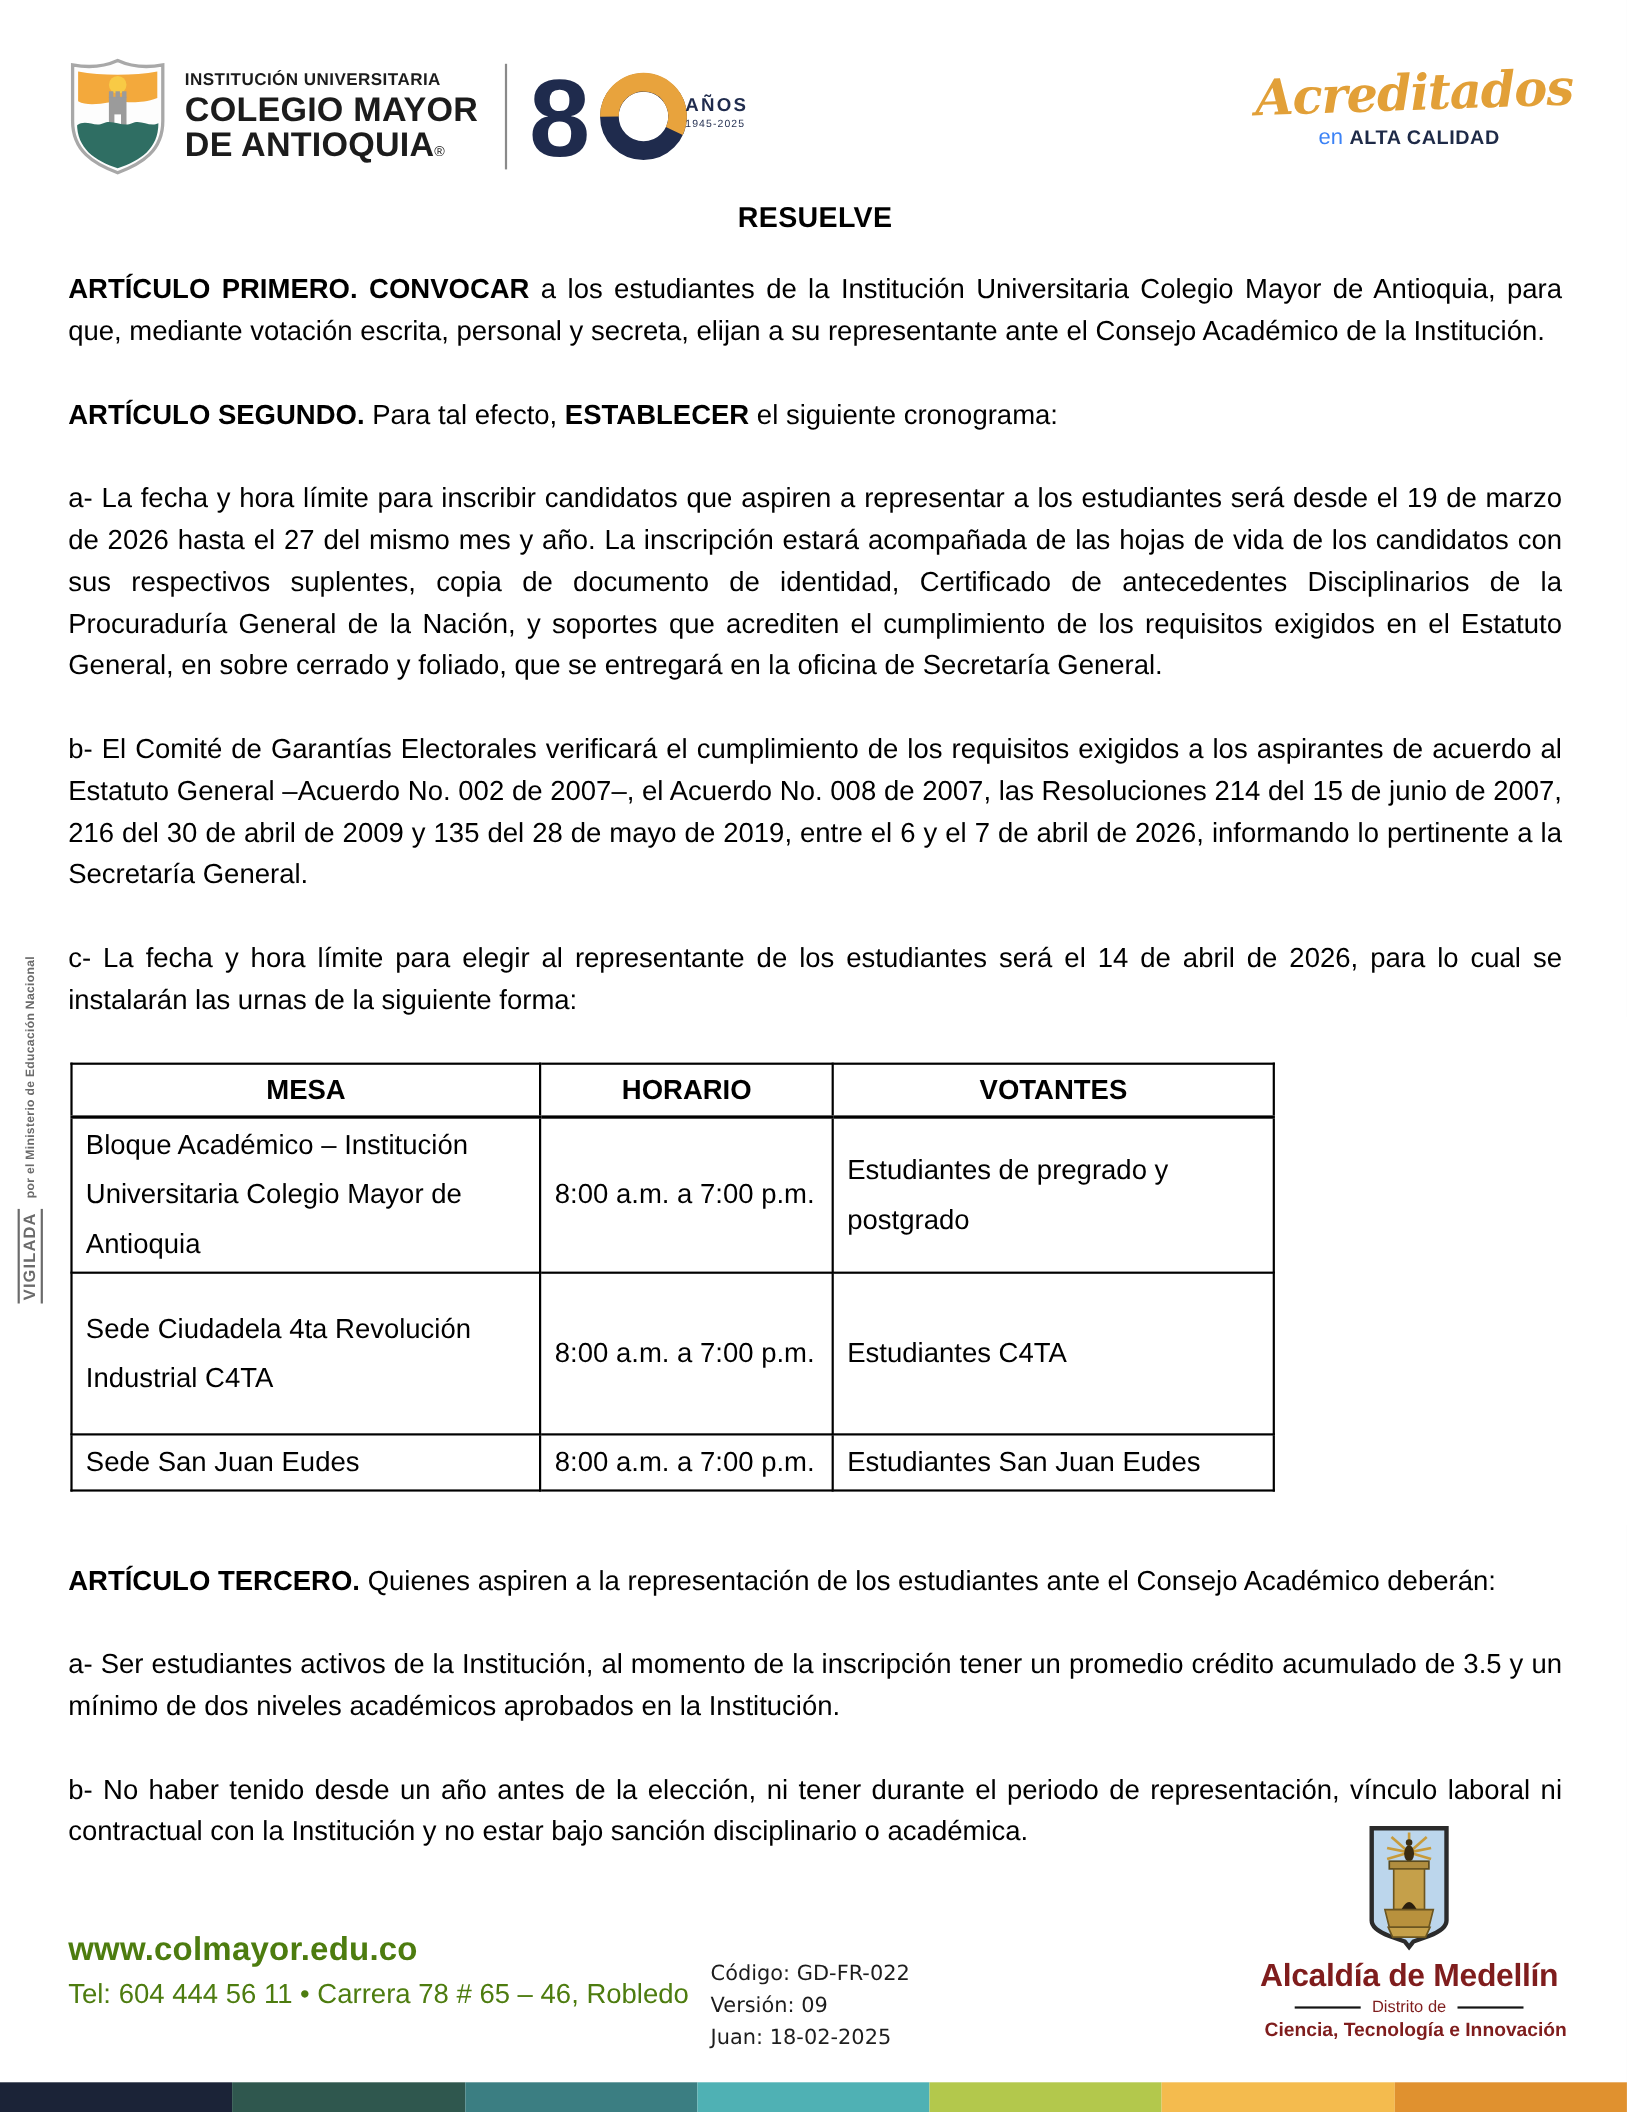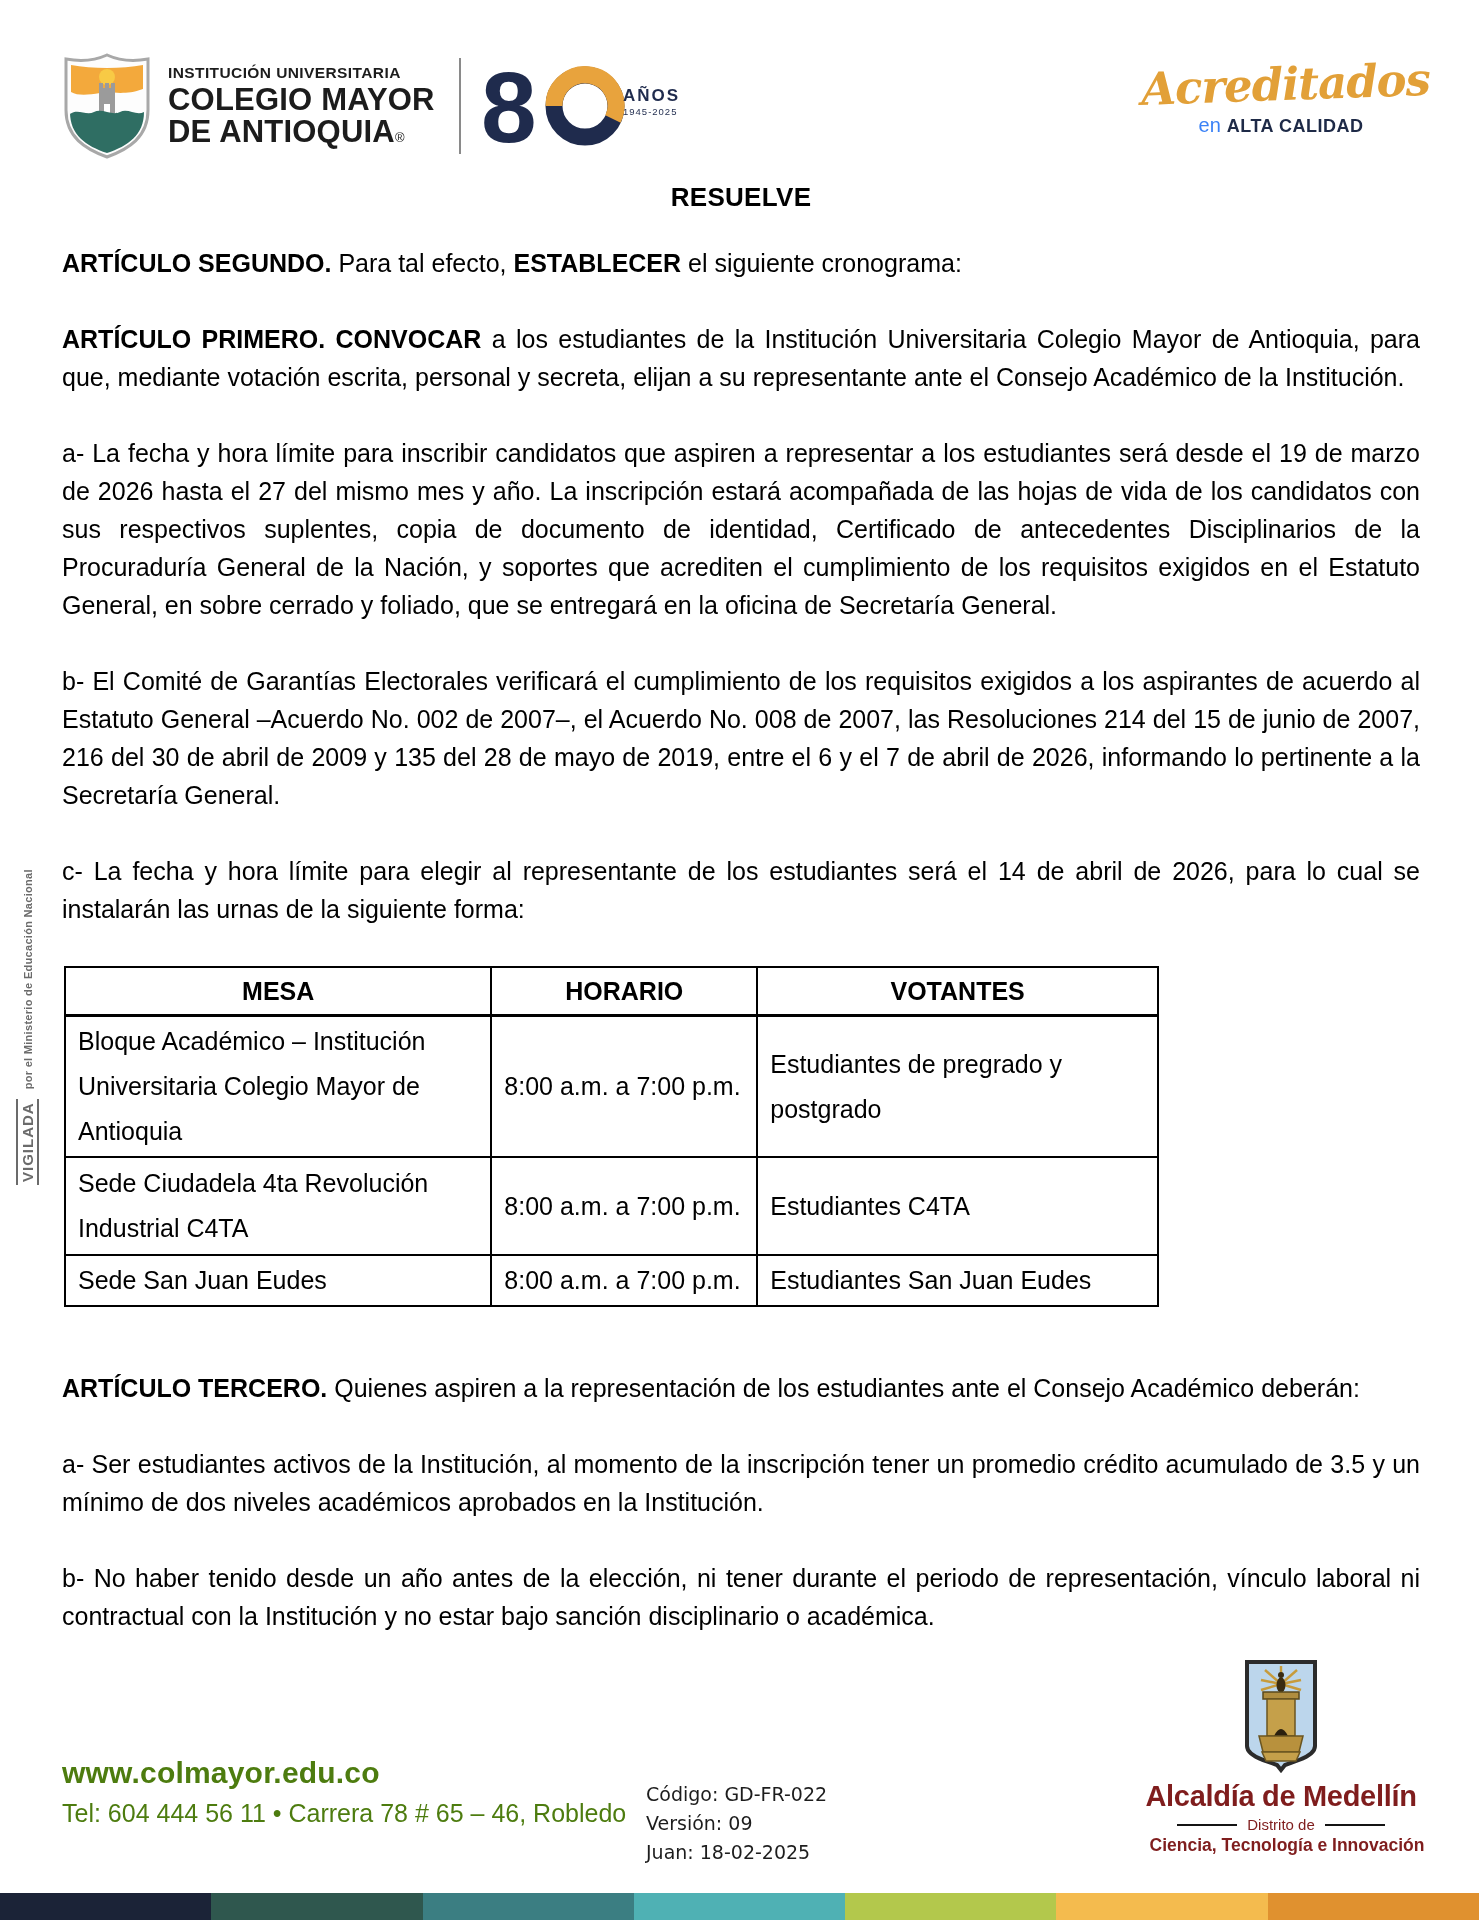--- a/index.html
+++ b/index.html
@@ -98,23 +98,23 @@
   </div>
 
   <div class="vigilada-wrap">
     <span class="vigilada-main">VIGILADA</span>
     <span class="vigilada-rest">por el Ministerio de Educación Nacional</span>
   </div>
 
   <div class="content">
     <div class="doc-title">RESUELVE</div>
 
+    <p class="para"><span class="lead">ARTÍCULO PRIMERO.  CONVOCAR</span><span> a los estudiantes de la Institución Universitaria Colegio Mayor de Antioquia, para que, mediante votación escrita, personal y secreta, elijan a su representante ante el Consejo Académico de la Institución.</span></p>
+
     <p class="para"><span class="lead">ARTÍCULO SEGUNDO.</span><span>  Para tal efecto, </span><span class="lead">ESTABLECER</span><span> el siguiente cronograma:</span></p>
-
-    <p class="para"><span class="lead">ARTÍCULO PRIMERO.  CONVOCAR</span><span> a los estudiantes de la Institución Universitaria Colegio Mayor de Antioquia, para que, mediante votación escrita, personal y secreta, elijan a su representante ante el Consejo Académico de la Institución.</span></p>
 
     <p class="para">a-  La fecha y hora límite para inscribir candidatos que aspiren a representar a los estudiantes será desde el 19 de marzo de 2026 hasta el 27 del mismo mes y año. La inscripción estará acompañada de las hojas de vida de los candidatos con sus respectivos suplentes, copia de documento de identidad, Certificado de antecedentes Disciplinarios de la Procuraduría General de la Nación, y soportes que acrediten el cumplimiento de los requisitos exigidos en el Estatuto General, en sobre cerrado y foliado, que se entregará en la oficina de Secretaría General.</p>
 
     <p class="para">b- El Comité de Garantías Electorales verificará el cumplimiento de los requisitos exigidos a los aspirantes de acuerdo al Estatuto General –Acuerdo No. 002 de 2007–, el Acuerdo No. 008 de 2007, las Resoluciones 214 del 15 de junio de 2007, 216 del 30 de abril de 2009 y 135 del 28 de mayo de 2019, entre el 6 y el 7 de abril de 2026, informando lo pertinente a la Secretaría General.</p>
 
     <p class="para">c- La fecha y hora límite para elegir al representante de los estudiantes será el 14 de abril de 2026, para lo cual se instalarán las urnas de la siguiente forma:</p>
 
     <table class="mesa-table">
       <thead>
         <tr>
@@ -122,21 +122,21 @@
           <th class="col-horario">HORARIO</th>
           <th class="col-votantes">VOTANTES</th>
         </tr>
       </thead>
       <tbody>
         <tr style="height:135px;">
           <td>Bloque Académico – Institución Universitaria Colegio Mayor de Antioquia</td>
           <td>8:00 a.m. a 7:00 p.m.</td>
           <td>Estudiantes de pregrado y postgrado</td>
         </tr>
-        <tr style="height:98px;">
+        <tr style="height:147px;">
           <td>Sede Ciudadela 4ta Revolución Industrial C4TA</td>
           <td>8:00 a.m. a 7:00 p.m.</td>
           <td>Estudiantes C4TA</td>
         </tr>
         <tr style="height:46px;">
           <td>Sede San Juan Eudes</td>
           <td>8:00 a.m. a 7:00 p.m.</td>
           <td>Estudiantes San Juan Eudes</td>
         </tr>
       </tbody>

